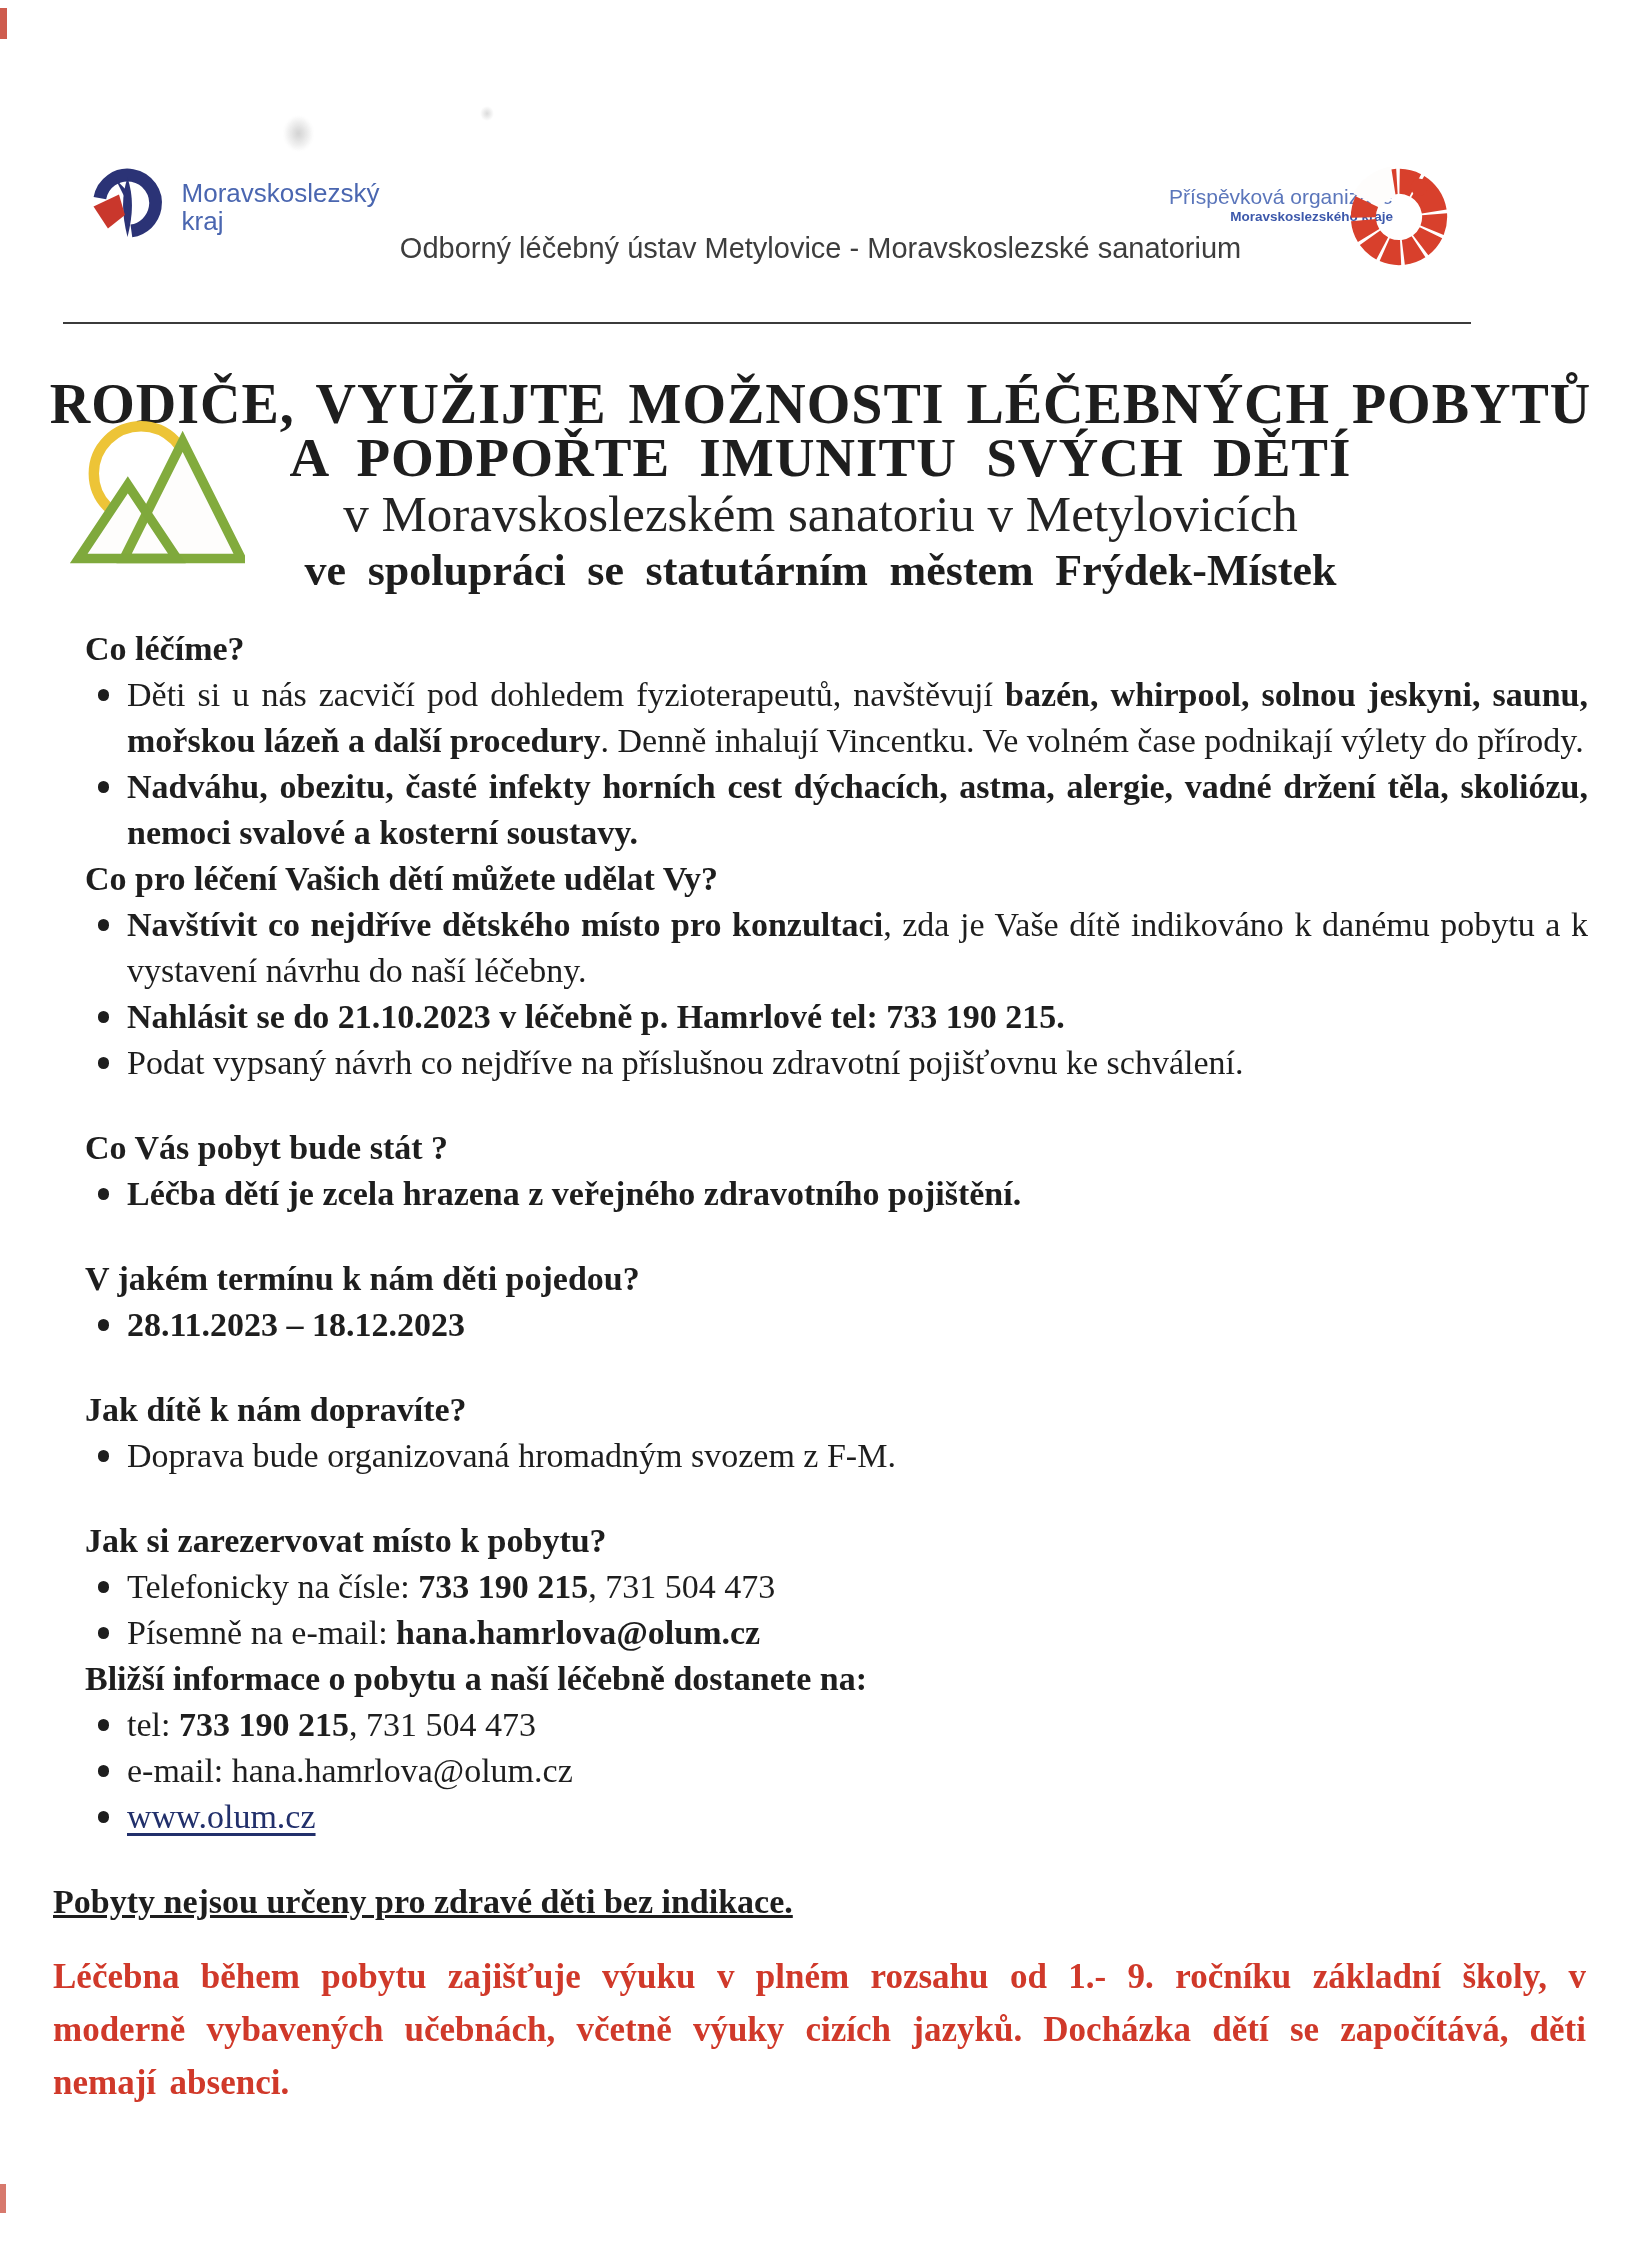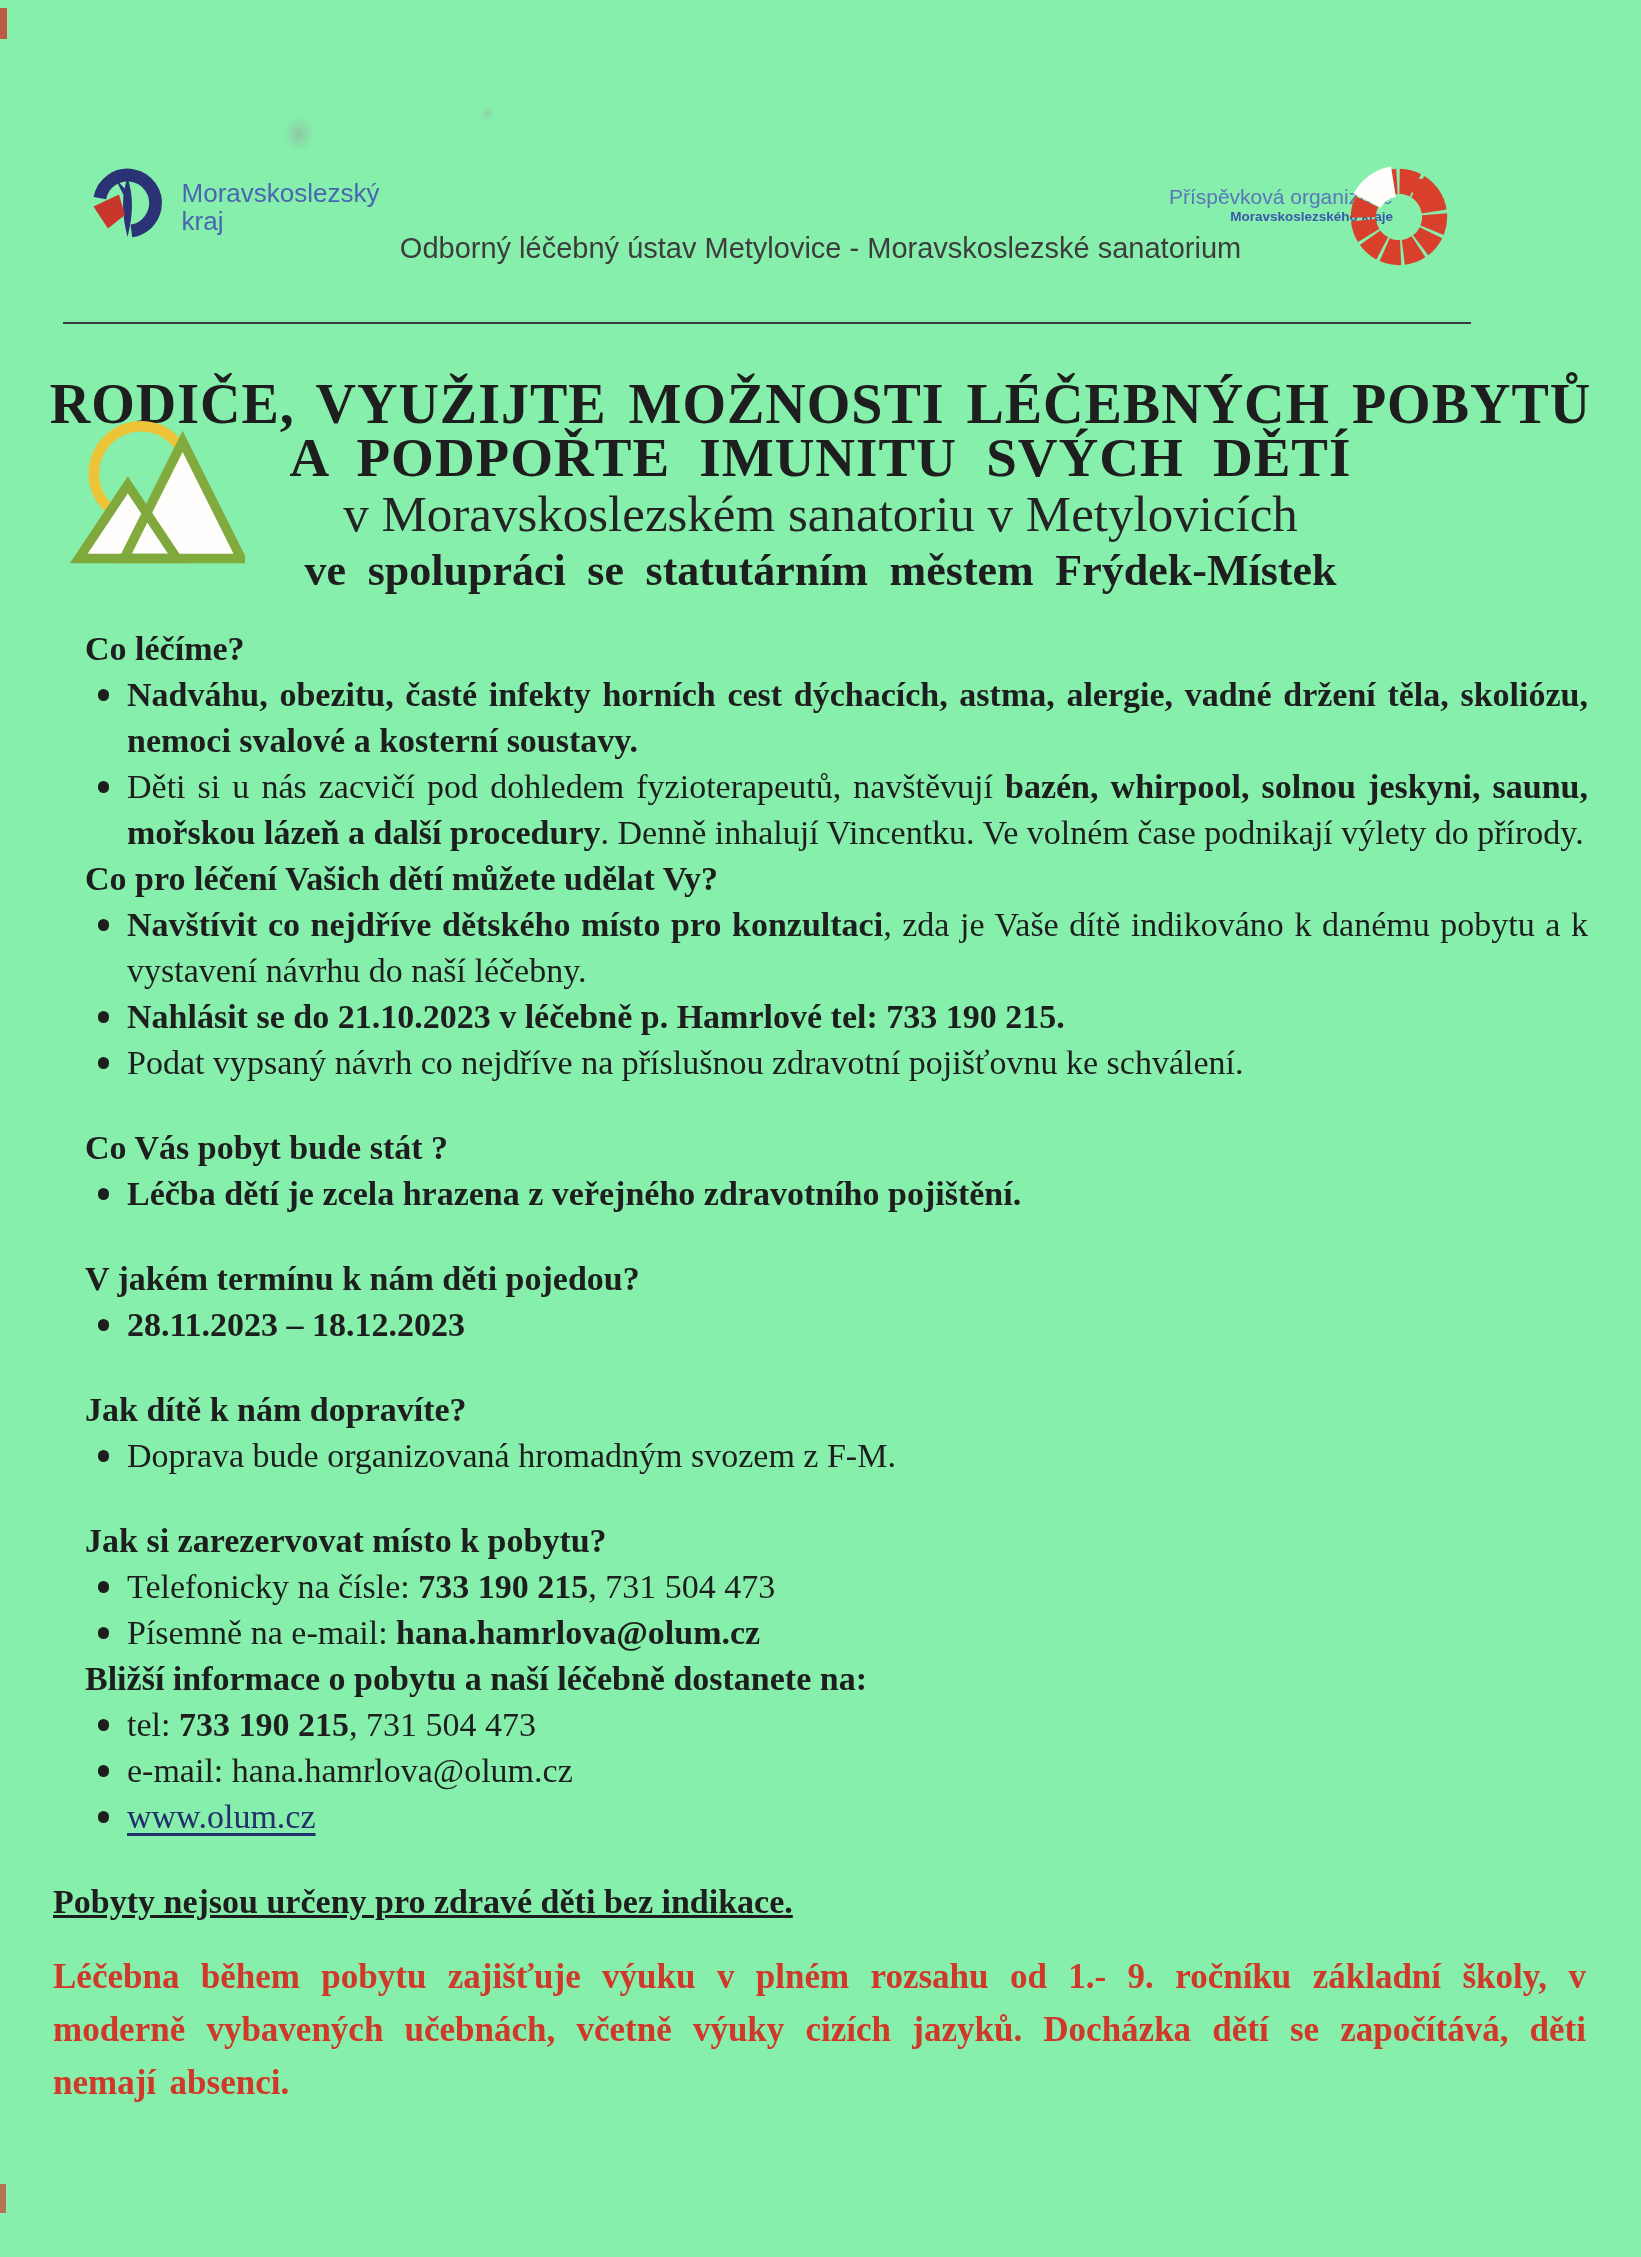--- a/index.html
+++ b/index.html
@@ -1,16 +1,16 @@
 <!DOCTYPE html>
 <html><head>
 <meta charset="utf-8">
 <style>
   html,body{margin:0;padding:0;background:#e9e9e9;}
-  .page{position:relative;width:1641px;height:2257px;margin:0 auto;background:#86efac;
+  .page{position:relative;width:1641px;height:2257px;margin:0 auto;background:#ffffff;
         font-family:"Liberation Serif", serif;color:#1e1e1e;overflow:hidden;}
 
   
   .artifact{position:absolute;pointer-events:none;}
   .a-red-top{left:0;top:7.7px;width:6.8px;height:31px;background:#c6402f;opacity:.85;}
   .a-red-bottom{left:0;top:2184px;width:5.8px;height:29px;background:#c6402f;opacity:.7;}
   .a-smudge1{left:282px;top:114px;width:33px;height:39px;background:radial-gradient(ellipse at center,#9a9a9a 0%,transparent 65%);opacity:.45;filter:blur(1px);}
   .a-smudge2{left:480px;top:106px;width:13.5px;height:15.4px;background:radial-gradient(ellipse at center,#a5a5a5 0%,transparent 70%);opacity:.4;}
 
   
@@ -106,25 +106,25 @@
     <h1 class="t1">RODIČE, VYUŽIJTE MOŽNOSTI LÉČEBNÝCH POBYTŮ</h1>
     <h1 class="t2">A PODPOŘTE IMUNITU SVÝCH DĚTÍ</h1>
     <h2 class="t3">v Moravskoslezském sanatoriu v Metylovicích</h2>
     <h2 class="t4">ve spolupráci se statutárním městem Frýdek-Místek</h2>
   </section>
 
   <main class="content">
 
     <p class="sec-heading">Co léčíme?</p>
     <ul class="blist">
+      <li class="just">
+        <span>Děti si u nás zacvičí pod dohledem fyzioterapeutů, navštěvují </span><b>bazén, whirpool, solnou jeskyni, saunu, mořskou lázeň a další procedury</b><span>. Denně inhalují Vincentku. Ve volném čase podnikají výlety do přírody.</span>
+      </li>
       <li class="just bold">
         <span>Nadváhu, obezitu, časté infekty horních cest dýchacích, astma, alergie, vadné držení těla, skoliózu, nemoci svalové a kosterní soustavy.</span>
-      </li>
-      <li class="just">
-        <span>Děti si u nás zacvičí pod dohledem fyzioterapeutů, navštěvují </span><b>bazén, whirpool, solnou jeskyni, saunu, mořskou lázeň a další procedury</b><span>. Denně inhalují Vincentku. Ve volném čase podnikají výlety do přírody.</span>
       </li>
     </ul>
 
     <p class="sec-heading">Co pro léčení Vašich dětí můžete udělat Vy?</p>
     <ul class="blist">
       <li class="just">
         <b>Navštívit co nejdříve dětského místo pro konzultaci</b><span>, zda je Vaše dítě indikováno k danému pobytu a k vystavení návrhu do naší léčebny.</span>
       </li>
       <li class="bold">
         <span>Nahlásit se do 21.10.2023 v léčebně p. Hamrlové tel: 733 190 215.</span>

